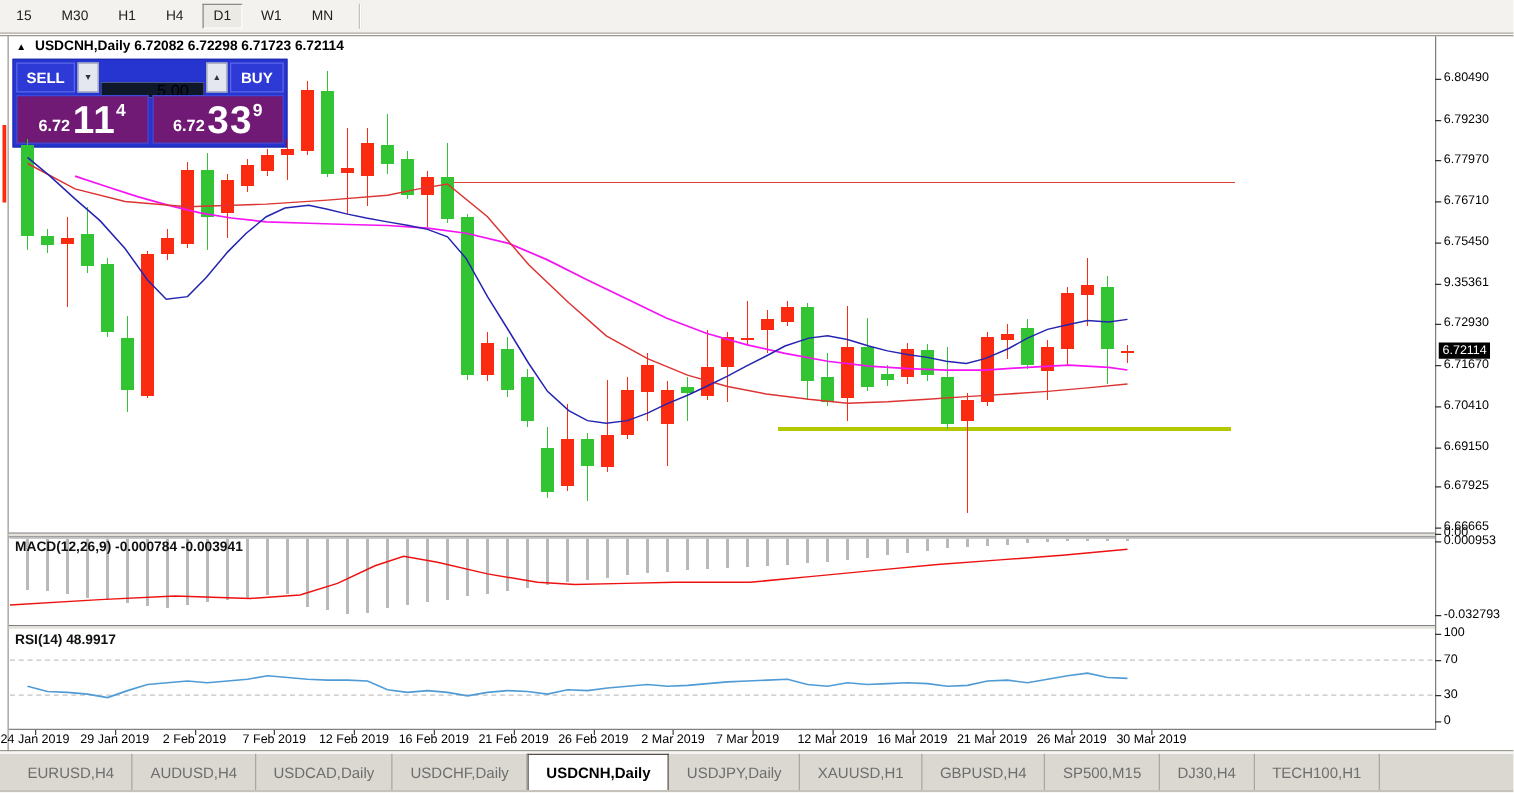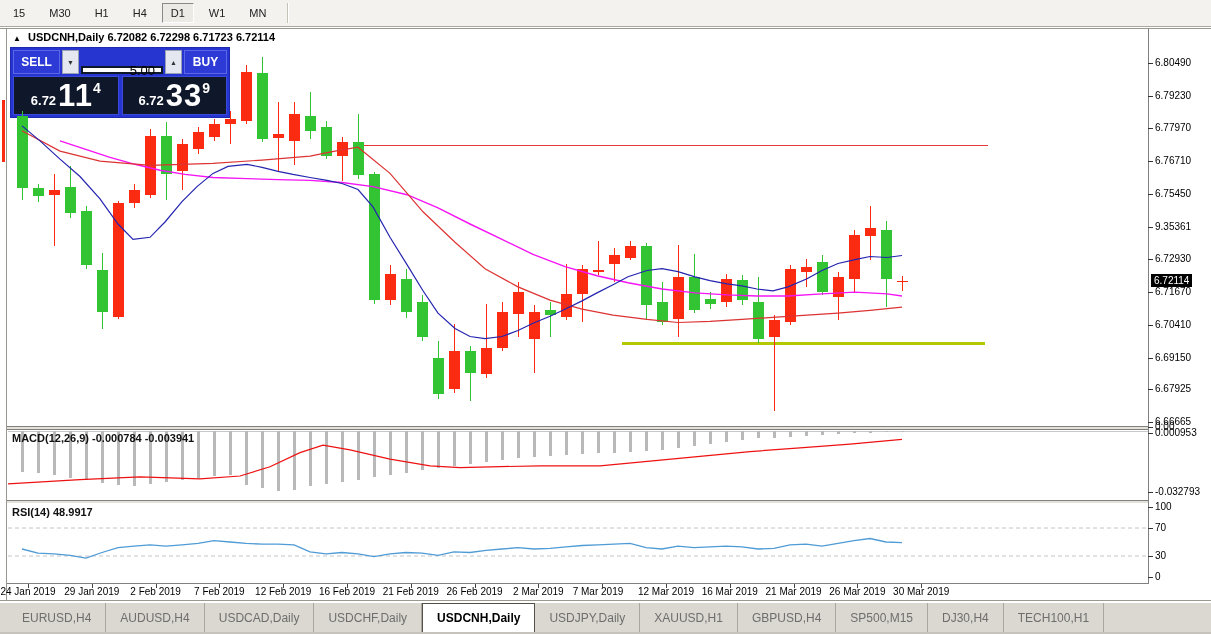--- a/index.html
+++ b/index.html
@@ -33,24 +33,24 @@
   .date-tick{position:absolute;top:584px;width:1px;height:4px;background:#444;}
   
   .trade{position:absolute;left:10px;top:47px;width:220px;height:71px;background:#2634d0;
          border:1px solid #1e2bb0;box-sizing:border-box;padding:2px;}
   .trow1{display:flex;height:24px;gap:2px;}
   .tbtn{background:#2d3ad6;border:1px solid #5b67e6;color:#fff;font-size:12px;font-weight:600;
         display:flex;align-items:center;justify-content:center;box-sizing:border-box;cursor:pointer;}
   .sell{width:47px;} .buy{width:43px;}
   .combo{width:17px;background:#e4e6f0;border:1px solid #9aa0b4;color:#333;font-size:7px;
          display:flex;align-items:center;justify-content:center;box-sizing:border-box;cursor:pointer;}
-  .vol{flex:1;background:#fff;border:2px solid #0f172a;box-sizing:border-box;display:flex;align-items:center;
+  .vol{flex:1;background:#fff;border:6px solid #0f172a;box-sizing:border-box;display:flex;align-items:center;
        justify-content:flex-end;padding-right:6px;font-size:13px;color:#000;margin-top:16px;}
   .trow2{display:flex;height:39px;gap:3px;margin-top:2px;}
-  .pricebox{flex:1;background:#0f172a;border:1px solid #3c4ad9;box-sizing:border-box;color:#fff;
+  .pricebox{flex:1;background:#701a75;border:1px solid #3c4ad9;box-sizing:border-box;color:#fff;
             display:flex;align-items:center;justify-content:center;cursor:pointer;}
   .pricebox .pfx{font-size:13px;font-weight:700;margin-top:9px;margin-right:2px;}
   .pricebox .big{font-size:31px;font-weight:700;line-height:31px;letter-spacing:1px;}
   .pricebox .sup{font-size:14px;font-weight:700;align-self:flex-start;margin-top:3px;}
   
   .tabbar{position:absolute;left:0;top:602px;width:1211px;height:30px;background:#dbd8d1;
           border-top:1px solid #fff;display:flex;align-items:stretch;box-sizing:border-box;padding-left:8px;}
   .tab{display:flex;align-items:center;padding:0 14px;font-size:12px;color:#6e6e6e;white-space:nowrap;
        border-right:1px solid #aaa79f;cursor:pointer;}
   .tab.active{background:#fff;color:#000;font-weight:700;border:1px solid #55504a;border-bottom:none;}

